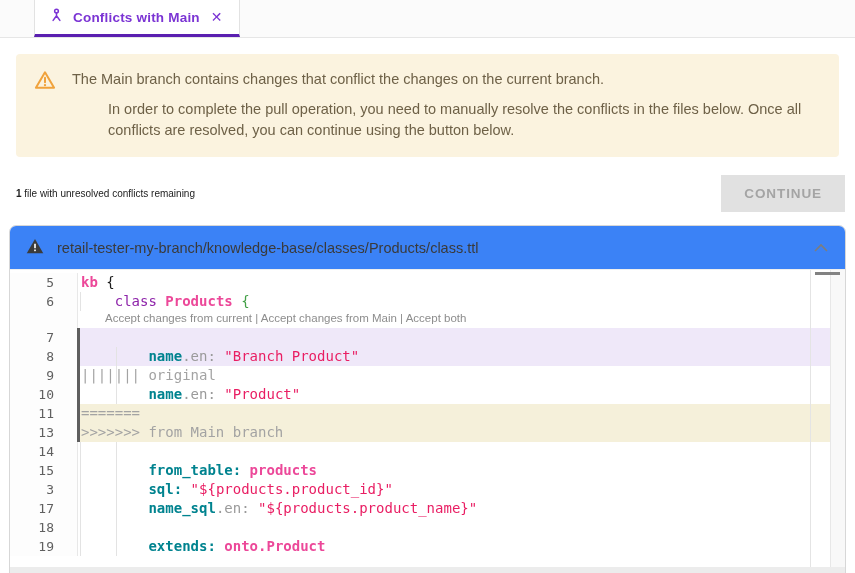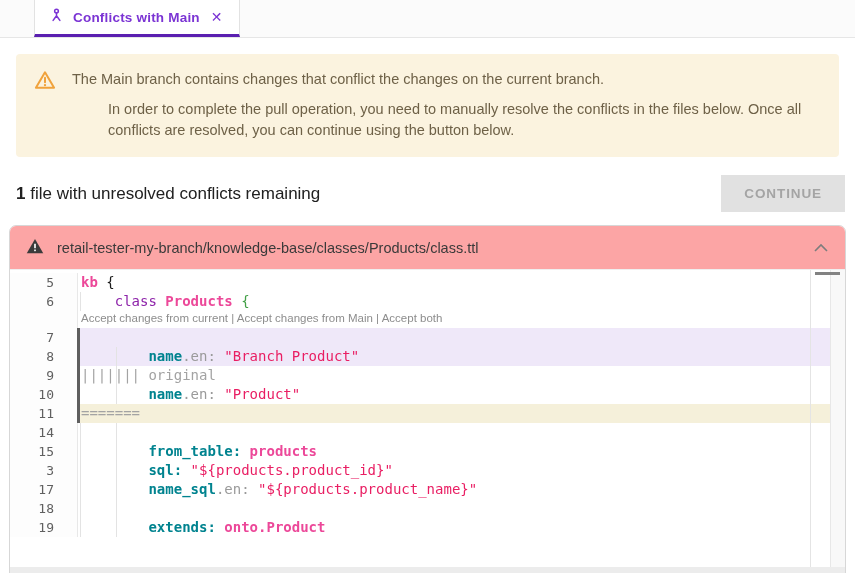--- a/index.html
+++ b/index.html
@@ -17,46 +17,46 @@
 
   
   .banner { margin:16px 16px 0 16px; background:var(--banner-bg); border-radius:4px;
     padding:14px 18px 16px 18px; display:flex; gap:16px; }
   .banner-text { color:var(--banner-text); font-size:14.5px; line-height:1.45; padding-top:1px; }
   .banner-text p + p { margin-top:9px;margin-left:36px; }
   .warn-icon { flex:0 0 auto; margin-top:2px; }
 
   
   .status-row { margin:18px 10px 13px 16px; display:flex; align-items:center; justify-content:space-between; }
-  .status-text { font-size:17px; color:#212121; }
+  .status-text { font-size:10px; color:#212121; }
   .status-count { font-weight:bold; }
   .continue-btn { background:#e1e1e1; color:#a4a4a4; border:none; border-radius:0;
     padding:11px 23px; font-family:"Liberation Sans",sans-serif; font-size:13.5px;
     font-weight:bold; letter-spacing:.9px; }
 
   
   .panel { margin:0 9px; border:1px solid #d7d7d7; border-radius:7px; height:360px; overflow:hidden; background:#fff; }
   .panel-header { display:flex; align-items:center; gap:13px; padding:12px 16px 11px 16px;
-    border-bottom:1px solid #efefef; background:#fca5a5; cursor:pointer; }
+    border-bottom:1px solid #efefef; background:#3b82f6; cursor:pointer; }
   .file-path { font-size:14.5px; color:#3a3a3a; }
   .chevron { margin-left:auto; }
 
   
   .editor { position:relative; font-family:"DejaVu Sans Mono","Liberation Mono",monospace;
     font-size:14px; padding-top:3px; height:305px; }
   .code-row { display:flex; height:19px; line-height:19px; white-space:pre; }
   .code-row.lens { height:17px; line-height:15px; }
   .gutter { flex:0 0 68px; text-align:right; padding-right:23px; color:#606060;
     font-size:13px; border-right:1px solid #e8e8e8; background:#fdfdfd; }
   .content { flex:1; position:relative; padding-left:3px; margin-right:15px; cursor:text; }
   .content.bg-current { background:var(--hl-current); }
   .content.bg-main { background:var(--hl-main); }
   .bar { position:absolute; left:-1px; top:0; width:3px; height:100%; background:var(--conflict-bar); }
   .guide { position:absolute; top:0; width:1px; height:100%; background:#e3e3e3; }
-  .lens-content { font-family:"Liberation Sans",sans-serif; font-size:11.5px; color:#8d8d8d; padding-left:3px; }
+  .lens-content { font-family:"Liberation Sans",sans-serif; font-size:11.5px; color:#8d8d8d; padding-left:3px;margin-left:24px; }
   .lens-content a { color:#8d8d8d; text-decoration:none; cursor:pointer; }
   .lens-sep { color:#8d8d8d; }
 
   .tk-kw { color:var(--kw-purple); }
   .tk-type { color:#ec4899; font-weight:bold; }
   .tk-prop { color:var(--prop-teal); font-weight:bold; }
   .tk-punct { color:#9a9a9a; }
   .tk-str { color:var(--str-pink); }
   .tk-marker { color:var(--marker-gray); }
   .tk-brace1 { color:#1c1c1c; }
@@ -124,20 +124,21 @@
   <div class="editor">
     <div id="code-rows">
         <div class="code-row"><span class="gutter">5</span><span class="content"><span class="tk-type">kb </span><span class="tk-brace1">{</span></span></div>
         <div class="code-row"><span class="gutter">6</span><span class="content"><span class="guide" style="left: 2px;"></span><span class="tk-sp">    </span><span class="tk-kw">class</span><span class="tk-type"> Products </span><span class="tk-brace2">{</span></span></div>
         <div class="code-row lens"><span class="gutter"></span><span class="content lens-content"><a>Accept changes from current</a><span class="lens-sep"> | </span><a>Accept changes from Main</a><span class="lens-sep"> | </span><a>Accept both</a></span></div>
         <div class="code-row"><span class="gutter">7</span><span class="content bg-current"><span class="bar"></span></span></div>
         <div class="code-row"><span class="gutter">8</span><span class="content bg-current"><span class="guide" style="left: 38px;"></span><span class="bar"></span><span class="tk-sp">        </span><span class="tk-prop">name</span><span class="tk-punct">.en: </span><span class="tk-str">"Branch Product"</span></span></div>
         <div class="code-row"><span class="gutter">9</span><span class="content"><span class="guide" style="left: 38px;"></span><span class="bar"></span><span class="tk-marker">||||||| original</span></span></div>
         <div class="code-row"><span class="gutter">10</span><span class="content"><span class="guide" style="left: 38px;"></span><span class="bar"></span><span class="tk-sp">        </span><span class="tk-prop">name</span><span class="tk-punct">.en: </span><span class="tk-str">"Product"</span></span></div>
         <div class="code-row"><span class="gutter">11</span><span class="content bg-main"><span class="bar"></span><span class="tk-marker">=======</span></span></div>
+        <div class="code-row"><span class="gutter">13</span><span class="content bg-main"><span class="bar"></span><span class="tk-marker">&gt;&gt;&gt;&gt;&gt;&gt;&gt; from Main branch</span></span></div>
         <div class="code-row"><span class="gutter">14</span><span class="content"><span class="guide" style="left: 2px;"></span><span class="guide" style="left: 38px;"></span></span></div>
         <div class="code-row"><span class="gutter">15</span><span class="content"><span class="guide" style="left: 2px;"></span><span class="guide" style="left: 38px;"></span><span class="tk-sp">        </span><span class="tk-prop">from_table:</span><span class="tk-sp"> </span><span class="tk-type">products</span></span></div>
         <div class="code-row"><span class="gutter">3</span><span class="content"><span class="guide" style="left: 2px;"></span><span class="guide" style="left: 38px;"></span><span class="tk-sp">        </span><span class="tk-prop">sql:</span><span class="tk-sp"> </span><span class="tk-str">"${products.product_id}"</span></span></div>
         <div class="code-row"><span class="gutter">17</span><span class="content"><span class="guide" style="left: 2px;"></span><span class="guide" style="left: 38px;"></span><span class="tk-sp">        </span><span class="tk-prop">name_sql</span><span class="tk-punct">.en: </span><span class="tk-str">"${products.product_name}"</span></span></div>
         <div class="code-row"><span class="gutter">18</span><span class="content"><span class="guide" style="left: 2px;"></span><span class="guide" style="left: 38px;"></span></span></div>
         <div class="code-row"><span class="gutter">19</span><span class="content"><span class="guide" style="left: 2px;"></span><span class="guide" style="left: 38px;"></span><span class="tk-sp">        </span><span class="tk-prop">extends:</span><span class="tk-sp"> </span><span class="tk-type">onto.Product</span></span></div>
       </div>
     <div class="ruler"></div>
     <div class="v-scrollbar"></div>
     <div class="overview-mark"></div>

